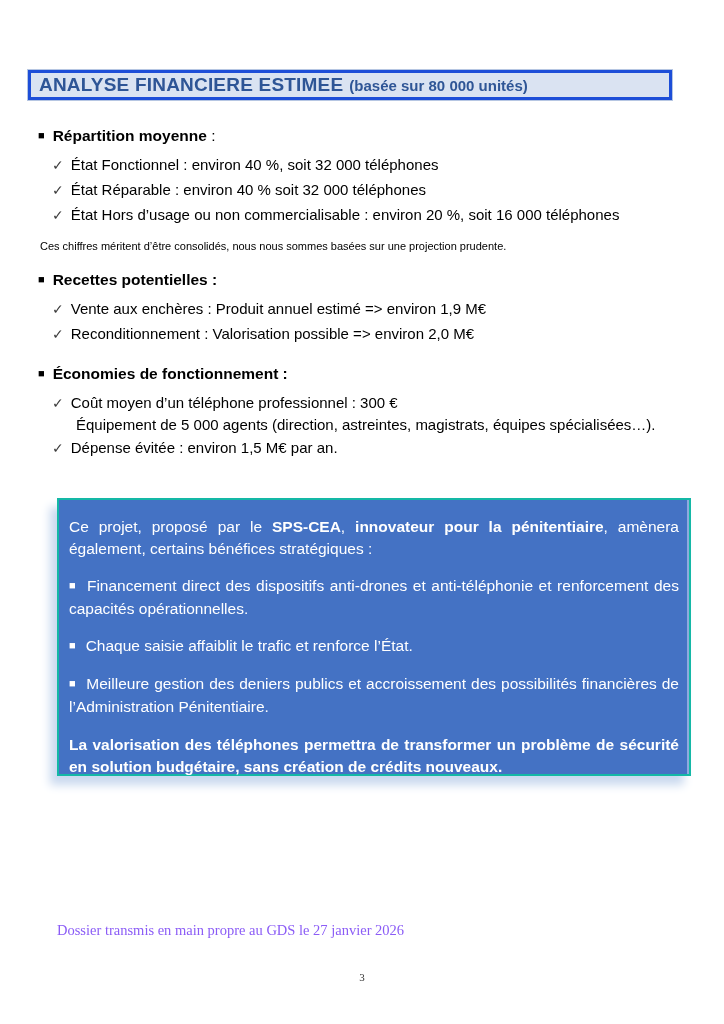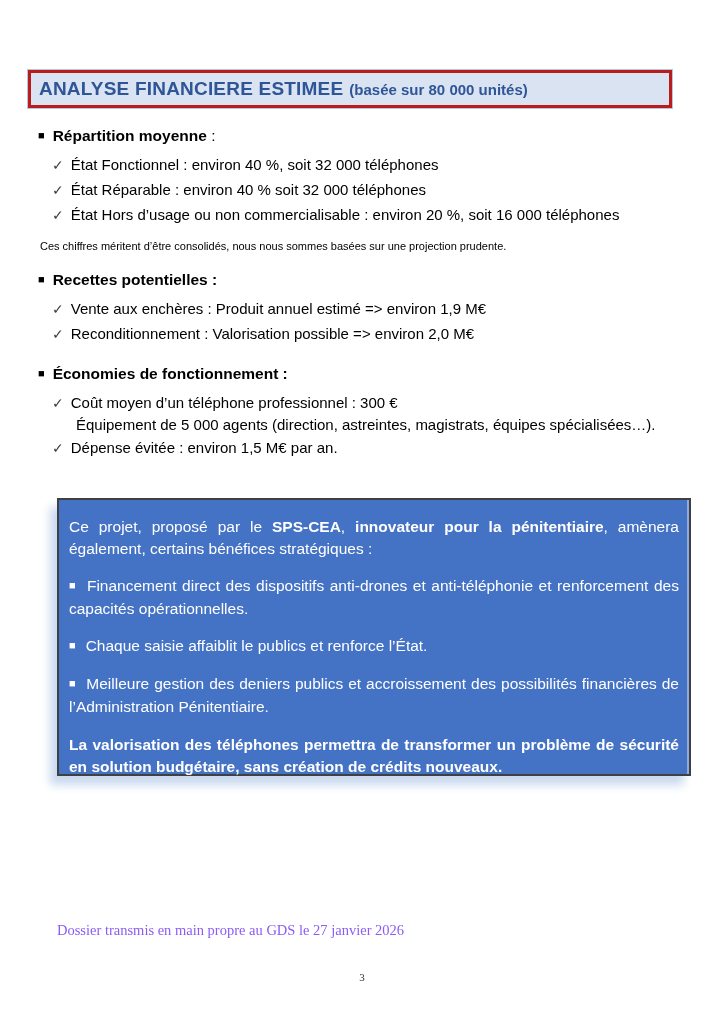--- a/index.html
+++ b/index.html
@@ -2,42 +2,42 @@
 <html><head>
 <meta charset="utf-8">
 <style>
   html,body{margin:0;padding:0;background:#ffffff;}
   .page{
     position:relative;width:724px;height:1024px;background:#ffffff;
     font-family:"Liberation Sans", sans-serif;color:#000000;overflow:hidden;
   }
   
   .title-box{
-    position:absolute;left:28px;top:70px;width:644px;height:38px;
-    box-sizing:border-box;background:#dae3f2;border:3px solid #b91c1c;
+    position:absolute;left:28px;top:70px;width:644px;height:30px;
+    box-sizing:border-box;background:#dae3f2;border:3px solid #1d4ed8;
     box-shadow:0 0 0 1px #b6c6e2;
     display:flex;align-items:center;padding-left:8px;
   }
   .title-main{color:#2e5596;font-weight:bold;font-size:19px;letter-spacing:0.2px;}
   .title-suffix{color:#2e5596;font-weight:bold;font-size:15px;margin-left:6px;}
   
   .content{position:absolute;top:127px;left:0;width:724px;}
   .sec-heading{margin:0 0 8px 38px;font-size:15.5px;}
   .sec-heading .sq{font-size:11px;position:relative;top:-2px;margin-right:8px;color:#000;}
   .sec-title{font-weight:bold;}
   .sec-colon-bold{font-weight:bold;}
   .check-item{margin:0 8px 1px 52px;font-size:15px;line-height:23px;}
   .chk{color:#3c3c3c;font-size:14px;margin-right:7px;}
   .sub-line{margin-left:24px;line-height:20px;}
   .note{margin:13px 8px 19px 40px;font-size:11px;}
   .gap-lg{margin-top:19px;}
   
   .hl-box{
     position:absolute;left:57px;top:498px;width:634px;height:278px;
-    box-sizing:border-box;background:#4472c4;border:2px solid #404040;
+    box-sizing:border-box;background:#4472c4;border:2px solid #14b8a6;
     box-shadow:-7px 9px 9px #c9d9ef, inset -2px 0 0 #8faade;
     color:#ffffff;font-size:15.5px;line-height:22px;
     padding:16px 10px 12px 10px;
   }
   .hl-intro{text-align:justify;margin-bottom:15px;}
   .hl-bold{font-weight:bold;}
   .hl-bullet{text-align:justify;margin-bottom:15px;}
   .sq-white{color:#ffffff;font-size:11px;position:relative;top:-2px;margin-right:10px;}
   .hl-conclusion{font-weight:bold;text-align:justify;margin-top:16px;}
   
@@ -101,21 +101,21 @@
   </div>
 
   <div class="hl-box">
     <div class="hl-intro">
       <span>Ce projet, proposé par le </span><span class="hl-bold">SPS-CEA</span><span>, </span><span class="hl-bold">innovateur pour la pénitentiaire</span><span>, amènera également, certains bénéfices stratégiques :</span>
     </div>
     <div class="hl-bullet">
       <span class="sq-white">■</span><span>Financement direct des dispositifs anti-drones et anti-téléphonie et renforcement des capacités opérationnelles.</span>
     </div>
     <div class="hl-bullet">
-      <span class="sq-white">■</span><span>Chaque saisie affaiblit le publics et renforce l’État.</span>
+      <span class="sq-white">■</span><span>Chaque saisie affaiblit le trafic et renforce l’État.</span>
     </div>
     <div class="hl-bullet">
       <span class="sq-white">■</span><span>Meilleure gestion des deniers publics et accroissement des possibilités financières de l’Administration Pénitentiaire.</span>
     </div>
     <div class="hl-conclusion">La valorisation des téléphones permettra de transformer un problème de sécurité en solution budgétaire, sans création de crédits nouveaux.</div>
   </div>
 
   <div class="footer-note">Dossier transmis en main propre au GDS le 27 janvier 2026</div>
   <div class="page-number">3</div>
 

